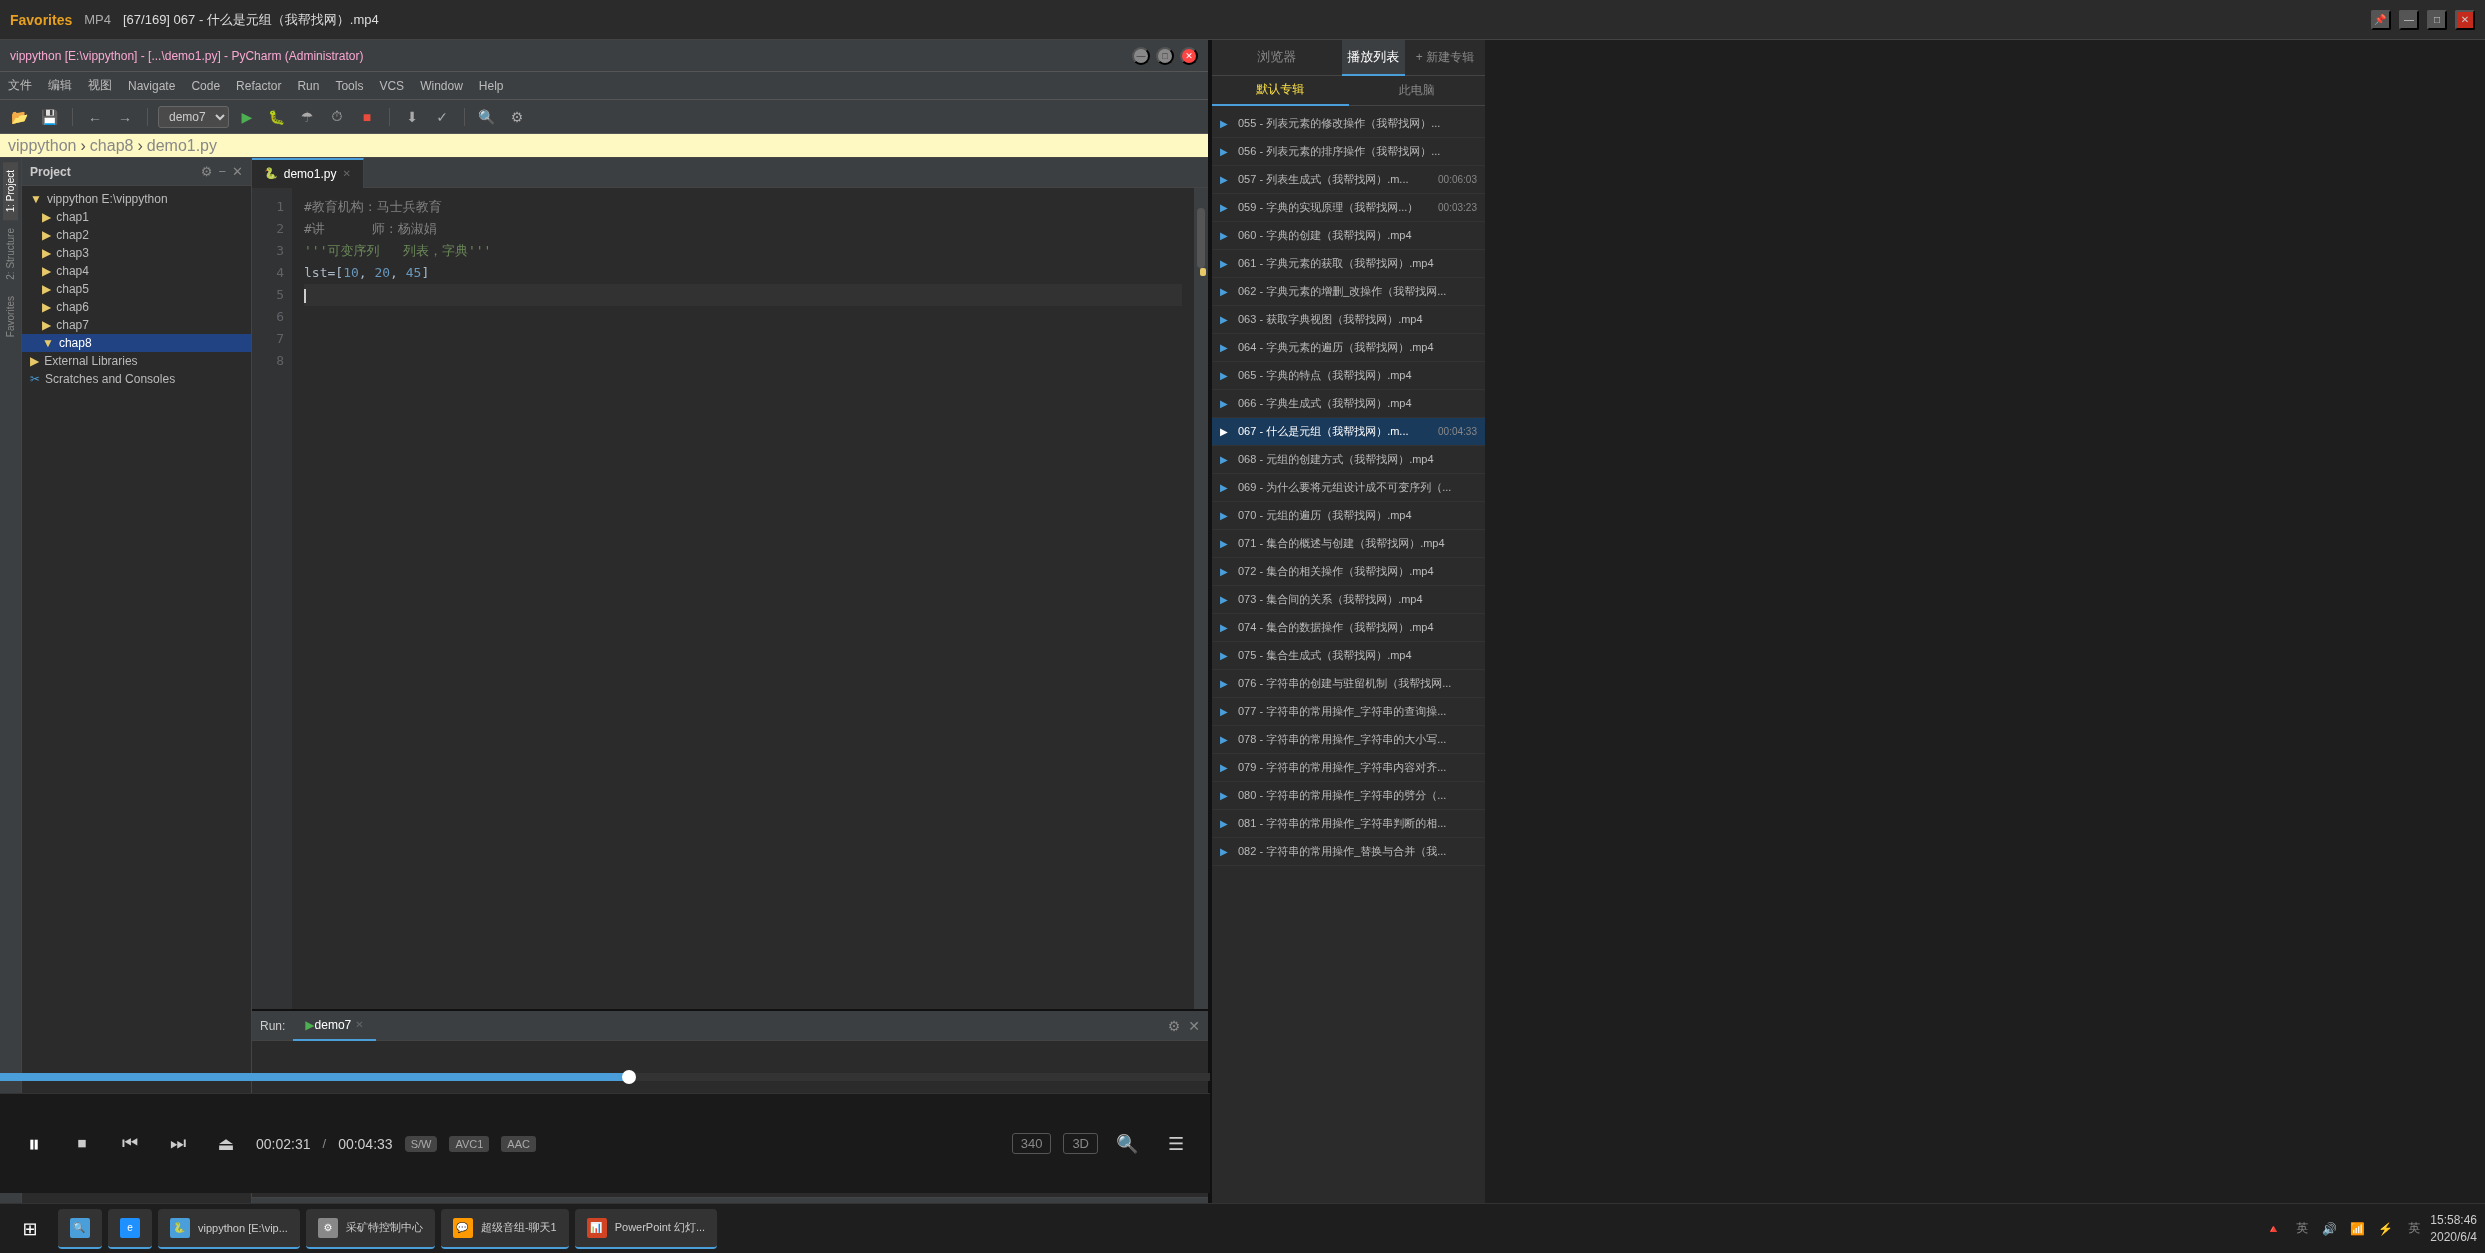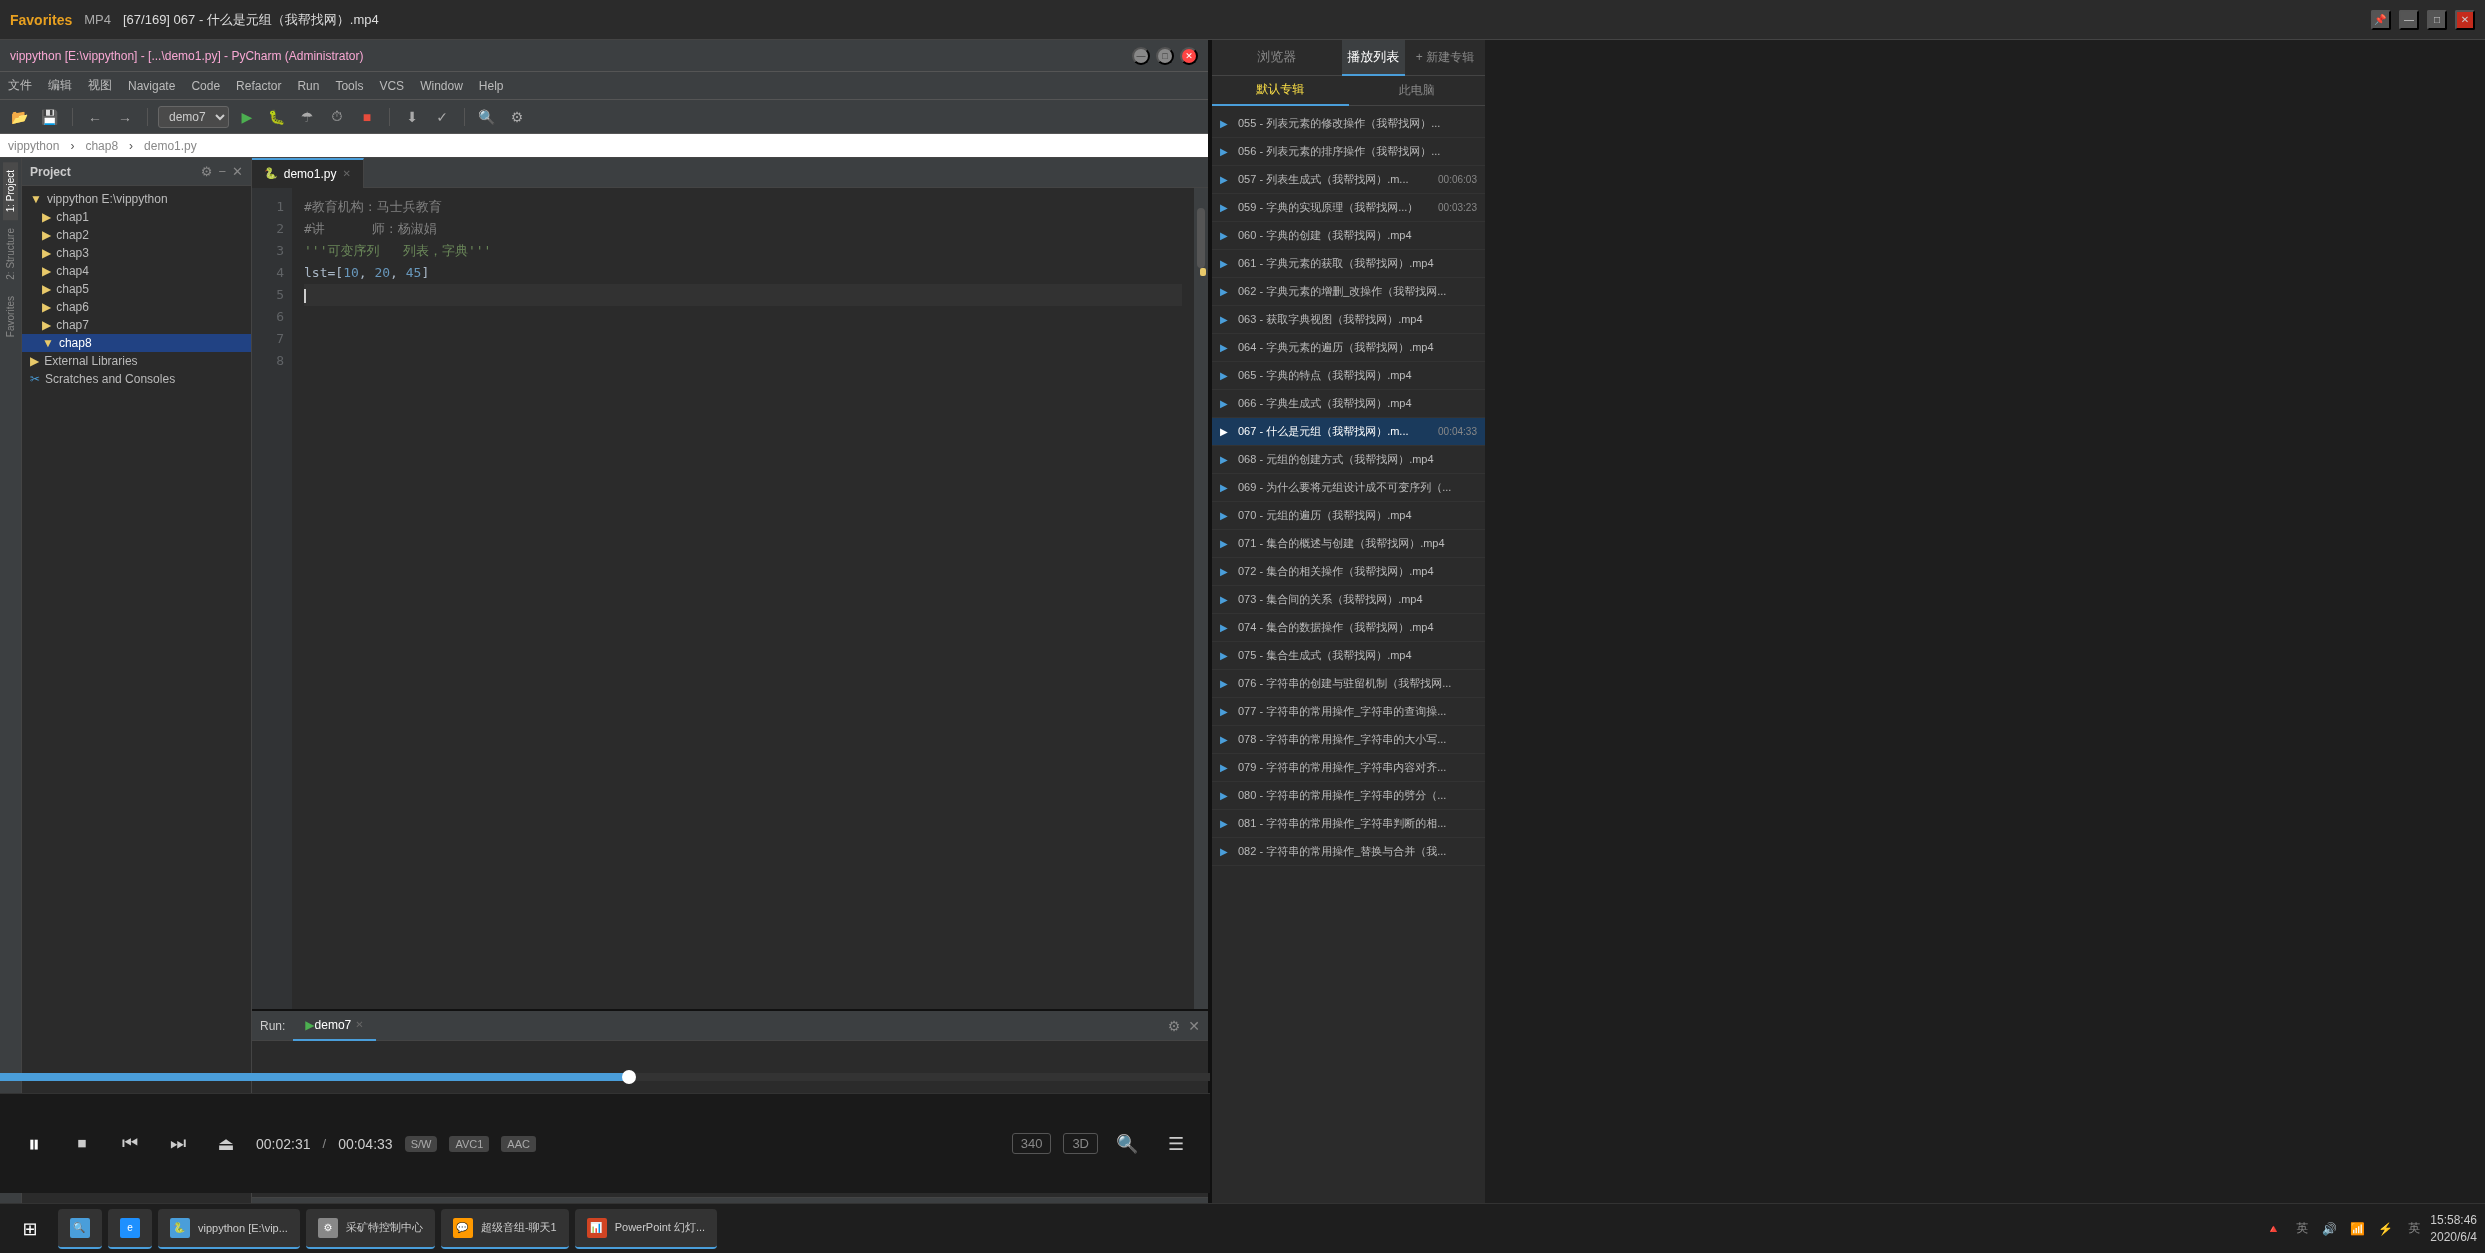--- a/index.html
+++ b/index.html
@@ -45,22 +45,22 @@
     #pycharm-toolbar {
       height: 34px; background: #3c3f41; display: flex; align-items: center;
       padding: 0 8px; gap: 6px; border-bottom: 1px solid #555;
     }
     .toolbar-btn { width: 24px; height: 24px; background: transparent; border: none; color: #aaa; cursor: pointer; display: flex; align-items: center; justify-content: center; font-size: 14px; border-radius: 3px; }
     .toolbar-sep { width: 1px; height: 18px; background: #555; margin: 0 4px; }
     .toolbar-dropdown { background: #4a4a4a; border: 1px solid #666; color: #ccc; font-size: 12px; padding: 2px 6px; border-radius: 3px; }
 
     
     #breadcrumb {
-      height: 24px; background: #ffffff; display: flex; align-items: center;
-      padding: 0 8px; gap: 11px; border-bottom: 1px solid #444; font-size: 12px; color: #888;
+      height: 24px; background: #fef9c3; display: flex; align-items: center;
+      padding: 0 8px; gap: 4px; border-bottom: 1px solid #444; font-size: 16px; color: #888;
     }
     #breadcrumb span { cursor: pointer; }
     #breadcrumb .sep { color: #555; }
 
     
     #pycharm-content { display: flex; flex: 1; overflow: hidden; }
 
     
     #project-sidebar {
       width: 230px; background: #2b2b2b; border-right: 1px solid #444;

